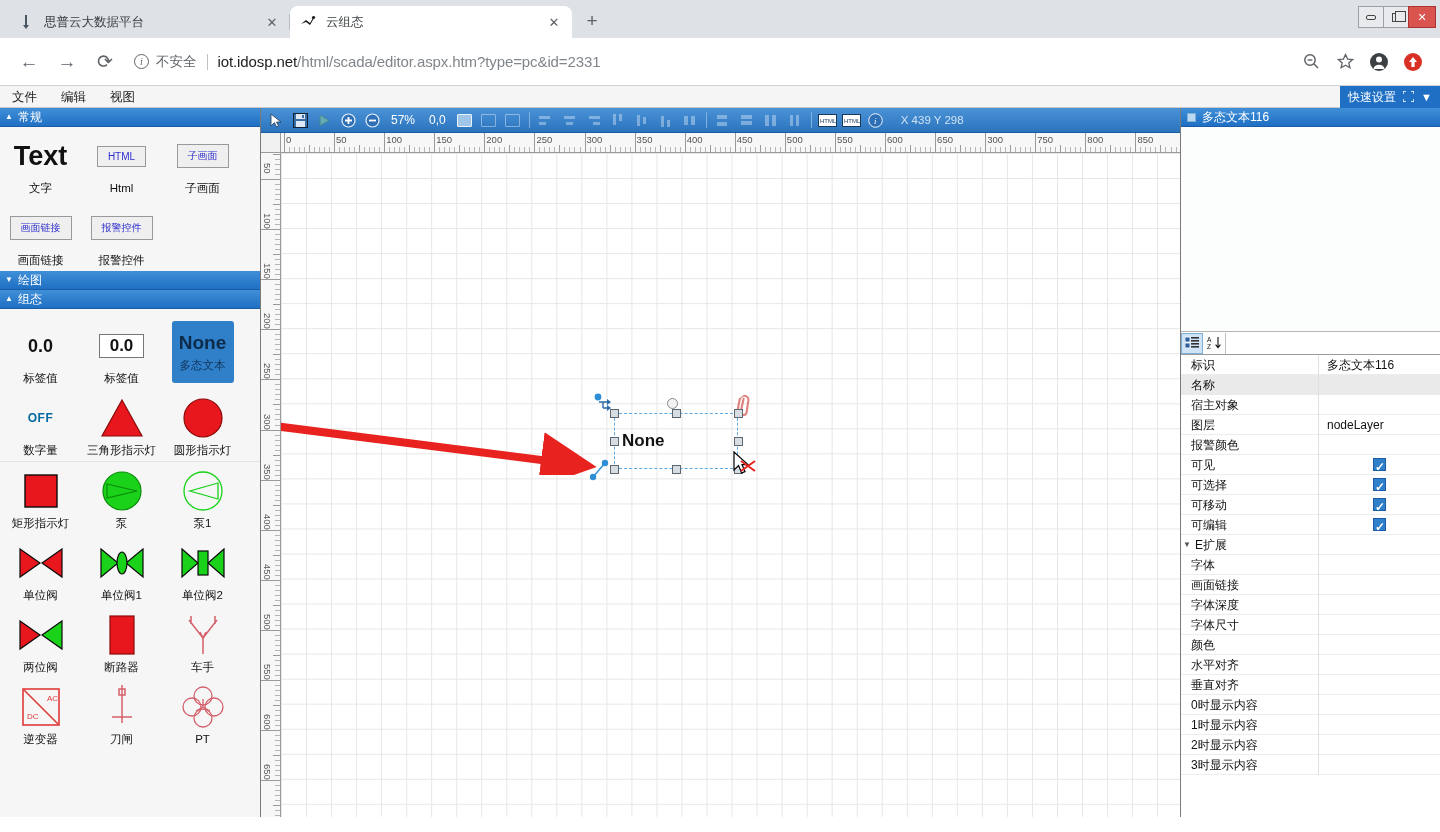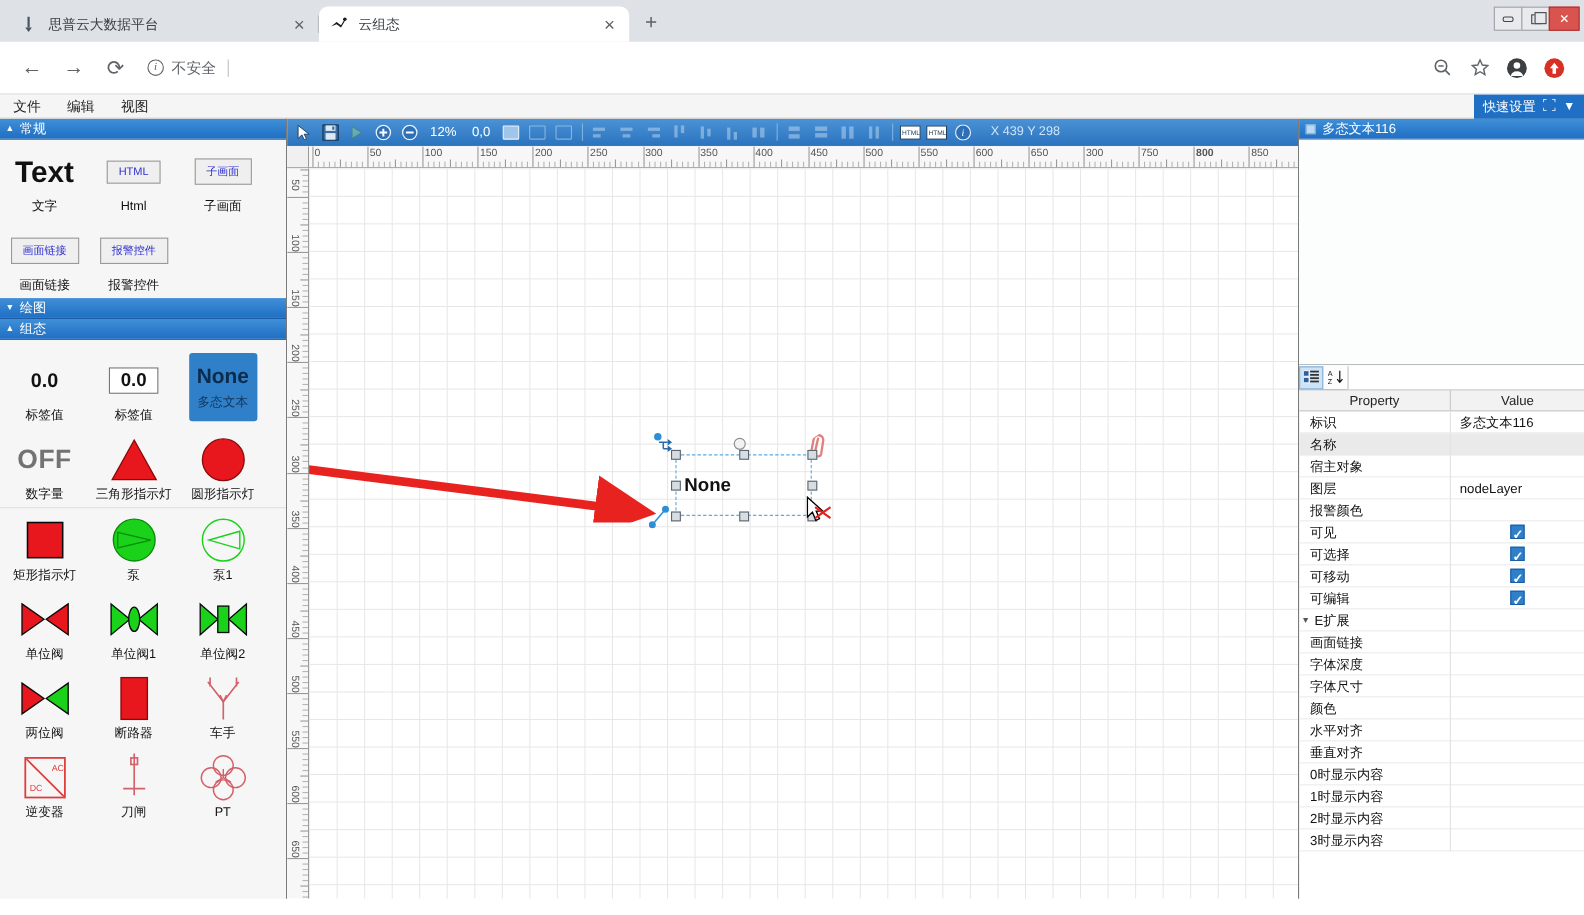--- a/index.html
+++ b/index.html
@@ -90,21 +90,21 @@
     width:81px; padding:6px 2px 4px; display:flex; flex-direction:column;
     align-items:center; justify-content:flex-start;
   }
   .pal-icon { height:46px; display:flex; align-items:center; justify-content:center; }
   .pal-label { font-size:11.5px; color:#111; text-align:center; line-height:14px; margin-top:2px;}
   .chip { border:1px solid #999; background:#efefef; color:#2d2dcf; font-size:10px;
           padding:4px 10px; min-width:46px; text-align:center; }
   .bigtext { font-size:27px; font-weight:bold; color:#111; font-family:"Liberation Sans",sans-serif;}
   .numtext { font-size:18px; font-weight:bold; color:#111;}
   .numbox { font-size:17px; font-weight:bold; color:#111; border:1px solid #777; background:#fff; padding:1px 10px;}
-  .offtext { font-size:24px; font-weight:bold; color:#737373; letter-spacing:0.5px;}
+  .offtext { font-size:12px; font-weight:bold; color:#0369a1; letter-spacing:0.5px;}
   .sel-tile {
     background:#2f7fc9; border-radius:3px; width:62px; height:62px;
     display:flex; flex-direction:column; align-items:center; justify-content:center;
     margin-top:-4px;
   }
   .sel-tile .t1 { font-size:19px; font-weight:bold; color:#0d2b4a;}
   .sel-tile .t2 { font-size:11.5px; color:#12365c; margin-top:4px;}
   .sep-line { width:100%; height:1px; background:#e2e2e2; }
 
   
@@ -244,20 +244,21 @@
   <div class="navbtn">←</div>
   <div class="navbtn">→</div>
   <div class="navbtn">⟳</div>
 
   <div class="urlbox">
     <span class="secinfo">
       <span class="sec-i">i</span>
       <span>不安全</span>
     </span>
     <span class="sec-div"></span>
+    <span class="url"><span class="host">iot.idosp.net</span><span>/html/scada/editor.aspx.htm?type=pc&amp;id=2331</span></span>
   </div>
 
   <div class="omni-icons">
     <div class="oi">
       <svg width="17" height="17" viewBox="0 0 17 17">
           <circle cx="7" cy="7" r="5.2" fill="none" stroke="#5f6368" stroke-width="1.5"></circle>
           <line x1="10.8" y1="10.8" x2="15" y2="15" stroke="#5f6368" stroke-width="1.5"></line>
           <line x1="4.6" y1="7" x2="9.4" y2="7" stroke="#5f6368" stroke-width="1.4"></line>
         </svg>
     </div>
@@ -544,21 +545,21 @@
             <circle cx="7.5" cy="7.5" r="6.5" fill="#2f6fb5" stroke="#e9f2fb" stroke-width="1.2"></circle>
             <path d="M7.5 4 L7.5 11 M4 7.5 L11 7.5" stroke="#fff" stroke-width="1.8"></path>
           </svg>
       </div>
       <div class="tb">
         <svg width="15" height="15" viewBox="0 0 15 15">
             <circle cx="7.5" cy="7.5" r="6.5" fill="#2f6fb5" stroke="#e9f2fb" stroke-width="1.2"></circle>
             <path d="M4 7.5 L11 7.5" stroke="#fff" stroke-width="1.8"></path>
           </svg>
       </div>
-      <div class="tb-text">12%</div>
+      <div class="tb-text">57%</div>
       <div class="tb-text">0,0</div>
       <div class="tb">
           <span class="tbsq fill"></span>
         </div>
       <div class="tb tb-dim">
           <span class="tbsq"></span>
         </div>
       <div class="tb tb-dim">
           <span class="tbsq"></span>
         </div>
@@ -844,21 +845,21 @@
             <div class="rlabel" style="left: 305.51px;">300</div>
             <div class="rlabel" style="left: 355.595px;">350</div>
             <div class="rlabel" style="left: 405.68px;">400</div>
             <div class="rlabel" style="left: 455.765px;">450</div>
             <div class="rlabel" style="left: 505.85px;">500</div>
             <div class="rlabel" style="left: 555.935px;">550</div>
             <div class="rlabel" style="left: 606.02px;">600</div>
             <div class="rlabel" style="left: 656.105px;">650</div>
             <div class="rlabel" style="left: 706.19px;">300</div>
             <div class="rlabel" style="left: 756.275px;">750</div>
-            <div class="rlabel" style="left: 806.36px; font-weight: bold;">800</div>
+            <div class="rlabel" style="left: 806.36px;">800</div>
             <div class="rlabel" style="left: 856.445px;">850</div>
           </div>
       </div>
       <div class="body-row">
         <div class="ruler-v" id="ruler-v">
             <div class="tickv mid" style="top: 1.0425px;"></div>
             <div class="tickv minor" style="top: 6.051px;"></div>
             <div class="tickv minor" style="top: 11.0595px;"></div>
             <div class="tickv minor" style="top: 16.068px;"></div>
             <div class="tickv minor" style="top: 21.0765px;"></div>
@@ -1090,24 +1091,20 @@
       <div class="pt-btn">
         <svg width="15" height="14" viewBox="0 0 15 14">
             <text x="0" y="6" font-size="6.5" fill="#111" font-family="Liberation Sans, sans-serif">A</text>
             <text x="0" y="13" font-size="6.5" fill="#111" font-family="Liberation Sans, sans-serif">Z</text>
             <path d="M11 1 L11 11 M8.6 8.6 L11 11.6 L13.4 8.6" stroke="#111" stroke-width="1.1" fill="none"></path>
           </svg>
       </div>
       <div class="pt-field"></div>
     </div>
 
-    <div class="grid-head">
-      <div class="gh name">Property</div>
-      <div class="gh val">Value</div>
-    </div>
 
     <div class="grid-body" id="prop-grid">
         <div class="prow">
           <div class="pname">标识</div>
           <div class="pval">多态文本116</div>
         </div>
         <div class="prow">
           <div class="pname greyfill">名称</div>
           <div class="pval greyfill"></div>
         </div>
@@ -1148,20 +1145,24 @@
           </div>
         </div>
         <div class="prow">
           <div class="pname group">
             <span class="gtri">▼</span>
             <span>E扩展</span>
           </div>
           <div class="pval"></div>
         </div>
         <div class="prow">
+          <div class="pname">字体</div>
+          <div class="pval"></div>
+        </div>
+        <div class="prow">
           <div class="pname">画面链接</div>
           <div class="pval"></div>
         </div>
         <div class="prow">
           <div class="pname">字体深度</div>
           <div class="pval"></div>
         </div>
         <div class="prow">
           <div class="pname">字体尺寸</div>
           <div class="pval"></div>

